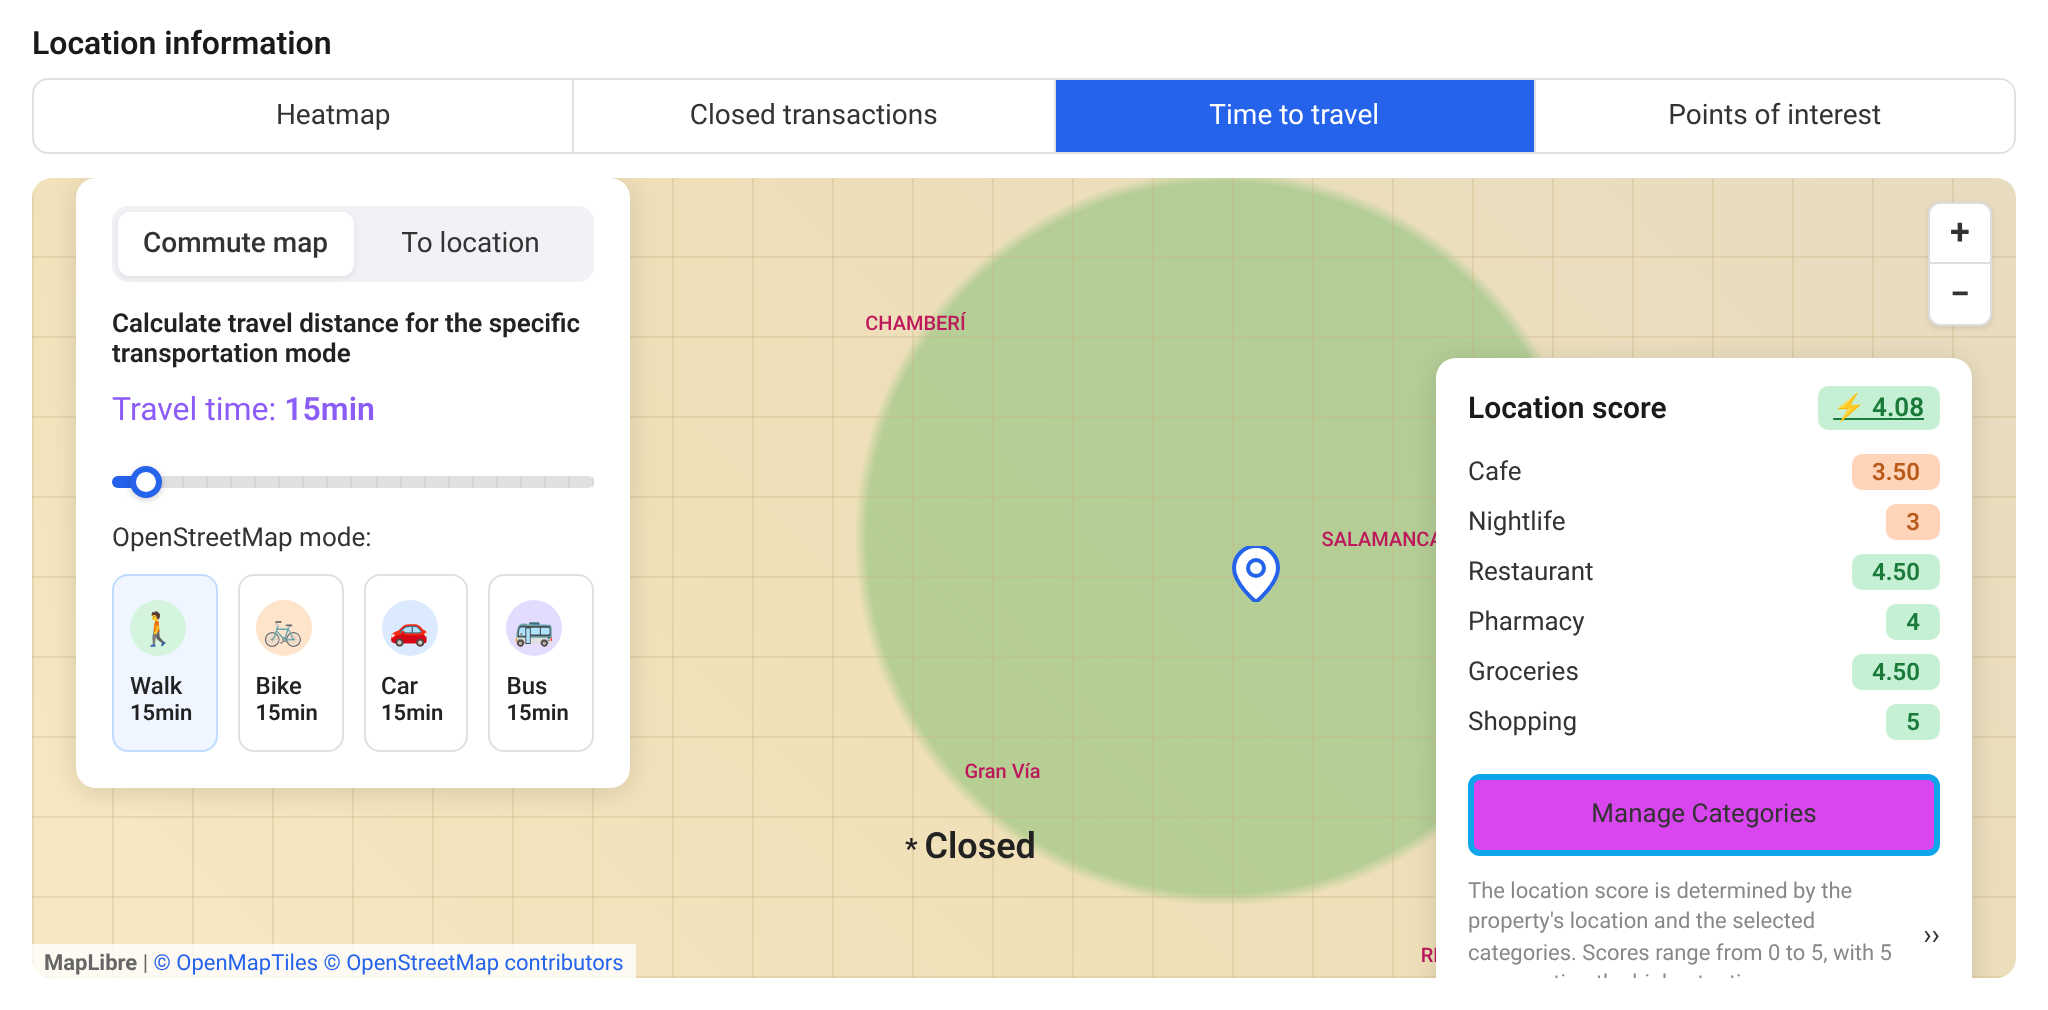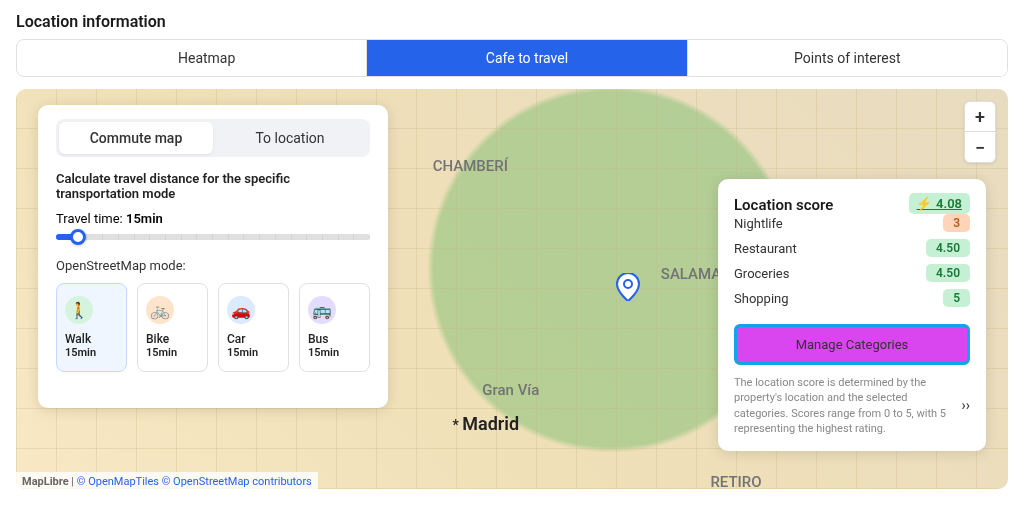--- a/index.html
+++ b/index.html
@@ -13,86 +13,87 @@
 .map-bg { position:absolute; inset:0; background:
   radial-gradient(circle at 60% 45%, rgba(76,175,80,0.35) 0, rgba(76,175,80,0.35) 28%, transparent 29%),
   linear-gradient(45deg, #f8e8c4 0%, #f0e0b8 40%, #e8dcc0 100%);
 }
 .map-bg::before { content:""; position:absolute; inset:0; background:
   repeating-linear-gradient(90deg, rgba(200,180,130,.3) 0 1px, transparent 1px 40px),
   repeating-linear-gradient(0deg, rgba(200,180,130,.3) 0 1px, transparent 1px 40px);
 }
 .map-marker { position:absolute; left:60.5%; top:46%; width:24px; height:28px; }
 .map-marker svg { width:100%; height:100%; }
-.map-label { position:absolute; font-size:15px; color:#737373; font-weight:500; }
+.map-label { position:absolute; font-size:10px; color:#be185d; font-weight:500; }
 .city-lbl { left:44%; top:81%; font-size:18px; font-weight:600; color:#222; }
 .city-lbl::before { content:"* "; font-size:14px; }
 .map-ctrl { position:absolute; right:12px; top:12px; background:#fff; border:1px solid #ddd; border-radius:6px; box-shadow:0 1px 3px rgba(0,0,0,.1); }
 .map-ctrl button { display:block; width:30px; height:30px; border:none; background:none; font-size:18px; font-weight:600; color:#333; cursor:pointer; }
 .map-ctrl button:first-child { border-bottom:1px solid #ddd; }
 .attribution { position:absolute; bottom:-2px; left:0; font-size:11px; color:#666; padding:3px 6px; background:rgba(255,255,255,.8); }
 .attribution a { color:#2563eb; text-decoration:none; }
 
 .panel { position:absolute; background:#fff; border-radius:10px; box-shadow:0 2px 14px rgba(0,0,0,.12); }
-.panel-left { left:22px; top:16px; width:350px; padding:14px 18px 36px; }
+.panel-left { left:22px; top:0; width:277px; padding:14px 18px 18px; }
 .toggle-row { display:flex; background:#f0f2f5; border-radius:8px; padding:3px; margin-bottom:14px; }
 .toggle-btn { flex:1; text-align:center; padding:8px 0; font-size:14px; color:#333; border-radius:6px; cursor:pointer; }
 .toggle-btn.active { background:#fff; box-shadow:0 1px 3px rgba(0,0,0,.08); font-weight:500; }
 .calc-title { font-size:13px; font-weight:600; color:#222; margin-bottom:10px; }
-.travel-time-label { font-size:13px; color:#000000; margin-bottom:8px; }
+.travel-time-label { font-size:16px; color:#8b5cf6; margin-bottom:24px; }
 .travel-time-label b { font-weight:600; }
 .slider { position:relative; height:6px; background:#e0e0e0; border-radius:3px; margin-bottom:18px; }
 .slider-track { position:absolute; left:0; top:0; bottom:0; width:7%; background:#2563eb; border-radius:3px; }
 .slider-thumb { position:absolute; left:7%; top:50%; transform:translate(-50%,-50%); width:16px; height:16px; background:#fff; border:3px solid #2563eb; border-radius:50%; box-shadow:0 1px 3px rgba(0,0,0,.2); }
 .slider-ticks { position:absolute; inset:0; display:flex; }
 .slider-ticks span { flex:1; border-right:1px solid rgba(0,0,0,.05); }
 .mode-title { font-size:13px; color:#333; margin-bottom:10px; }
 .mode-row { display:flex; gap:10px; }
 .mode-card { flex:1; border:1px solid #e0e0e0; border-radius:8px; padding:12px 8px; cursor:pointer; }
 .mode-card.selected { border-color:#bfdbfe; background:#eff6ff; }
 .mode-ico { width:28px; height:28px; border-radius:50%; display:flex; align-items:center; justify-content:center; margin-bottom:8px; }
 .mode-card:nth-child(1) .mode-ico { background:#d4f4dd; }
 .mode-card:nth-child(2) .mode-ico { background:#ffe4cc; }
 .mode-card:nth-child(3) .mode-ico { background:#dbeafe; }
 .mode-card:nth-child(4) .mode-ico { background:#e4dcff; }
 .mode-name { font-size:12px; font-weight:500; color:#222; }
 .mode-time { font-size:11px; font-weight:600; color:#222; }
 
 .panel-right { right:22px; top:90px; width:268px; padding:14px 16px; }
-.score-head { display:flex; justify-content:space-between; align-items:flex-end; }
+.score-head { display:flex; justify-content:space-between; align-items:center; margin-bottom:12px; }
 .score-title { font-size:15px; font-weight:600; color:#1a1a1a; }
 .score-badge { background:#c6f0d4; color:#1a7a3a; font-size:13px; font-weight:600; padding:3px 8px; border-radius:5px;text-decoration:underline; }
 .score-row { display:flex; justify-content:space-between; align-items:center; font-size:13px; color:#333; margin-bottom:7px; }
 .pill { font-size:12px; font-weight:600; padding:2px 10px; border-radius:5px; }
 .pill.orange { background:#ffd4b8; color:#b85a1a; }
 .pill.green { background:#c6f0d4; color:#1a7a3a; }
 .manage-btn { width:100%; margin:10px 0; padding:10px; border:3px solid #0ea5e9; border-radius:6px; background:#d946ef; font-size:13px; color:#333; cursor:pointer; text-align:center; font-weight:400; }
 .footnote { font-size:11px; color:#888; line-height:1.4; position:relative; padding-right:24px; }
 .footnote .more { position:absolute; right:0; top:50%; transform:translateY(-50%); font-size:14px; color:#333; cursor:pointer; }
 </style>
 </head>
 <body>
 
 <div class="page-title">Location information</div>
 
 <div class="tabs" id="tabs">
     <div class="tab">Heatmap</div>
-    <div class="tab active">Cafe to travel</div>
+    <div class="tab">Closed transactions</div>
+    <div class="tab active">Time to travel</div>
     <div class="tab">Points of interest</div>
   </div>
 
 <div class="map-wrap">
   <div class="map-bg"></div>
   <div id="map-labels">
       <div class="map-label" style="left: 42%; top: 17%;">CHAMBERÍ</div>
       <div class="map-label" style="left: 65%; top: 44%;">SALAMANCA</div>
       <div class="map-label" style="left: 47%; top: 73%;">Gran Vía</div>
       <div class="map-label" style="left: 70%; top: 96%;">RETIRO</div>
     </div>
-  <div class="map-label city-lbl">Madrid</div>
+  <div class="map-label city-lbl">Closed</div>
   <div class="map-marker">
     <svg viewBox="0 0 24 28">
         <path d="M12 0C6 0 1 5 1 11c0 8 11 17 11 17s11-9 11-17C23 5 18 0 12 0z" fill="#fff" stroke="#2563eb" stroke-width="2"></path>
         <circle cx="12" cy="11" r="4" fill="none" stroke="#2563eb" stroke-width="2"></circle>
       </svg>
   </div>
   <div class="map-ctrl">
     <button>+</button>
     <button>−</button>
   </div>
@@ -158,26 +159,34 @@
       </div>
   </div>
 
   <div class="panel panel-right">
     <div class="score-head">
       <div class="score-title">Location score</div>
       <div class="score-badge">⚡ <span>4.08</span></div>
     </div>
     <div id="cats">
         <div class="score-row">
+          <span>Cafe</span>
+          <span class="pill orange">3.50</span>
+        </div>
+        <div class="score-row">
           <span>Nightlife</span>
           <span class="pill orange">3</span>
         </div>
         <div class="score-row">
           <span>Restaurant</span>
           <span class="pill green">4.50</span>
+        </div>
+        <div class="score-row">
+          <span>Pharmacy</span>
+          <span class="pill green">4</span>
         </div>
         <div class="score-row">
           <span>Groceries</span>
           <span class="pill green">4.50</span>
         </div>
         <div class="score-row">
           <span>Shopping</span>
           <span class="pill green">5</span>
         </div>
       </div>

